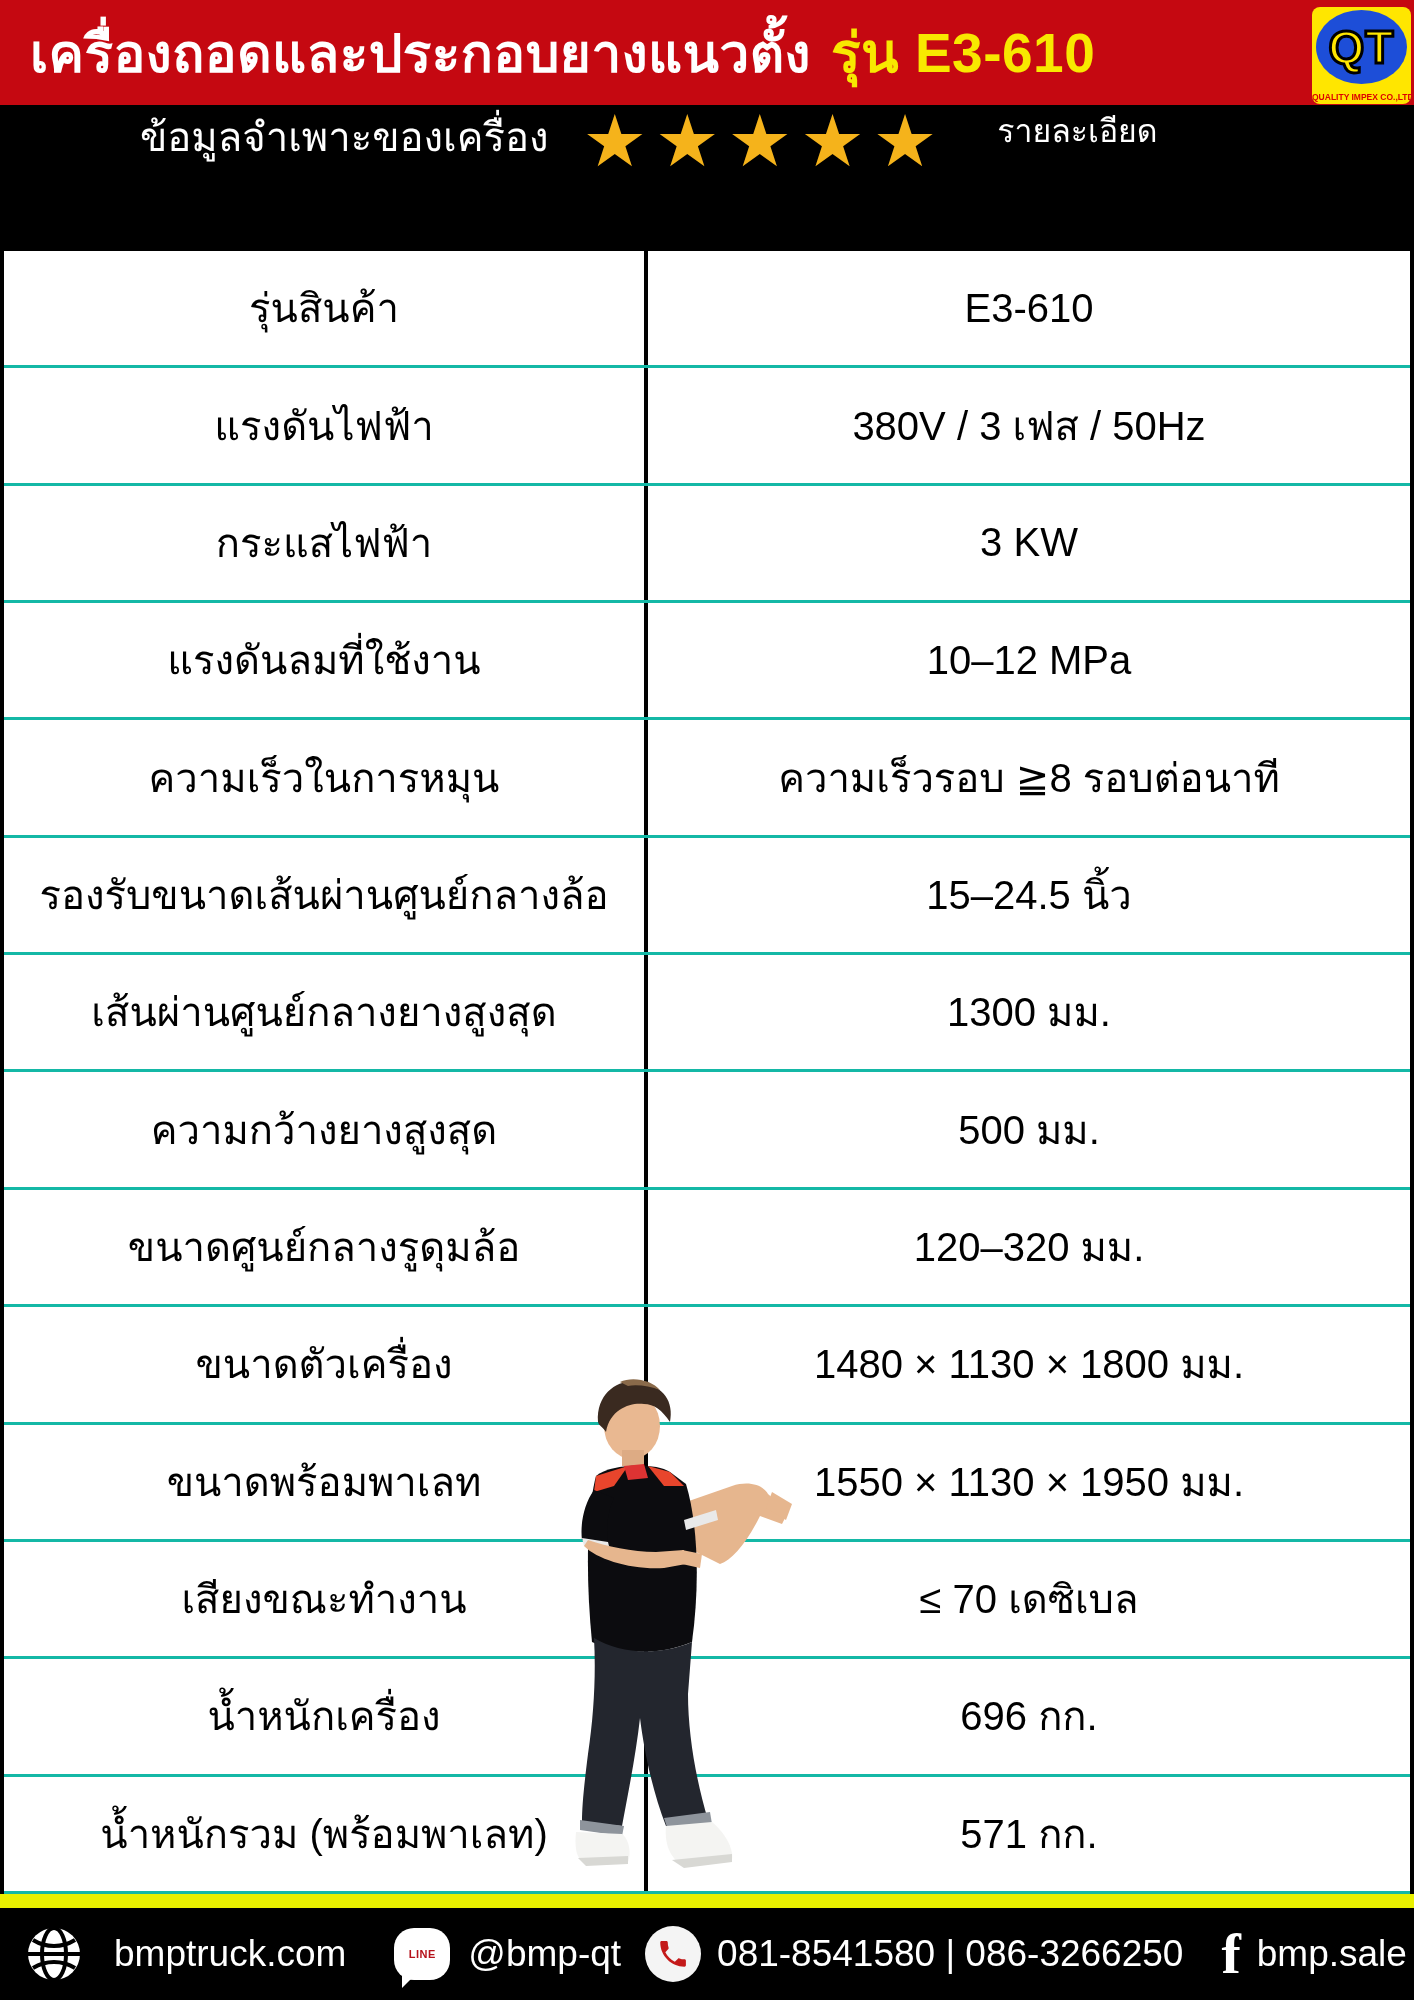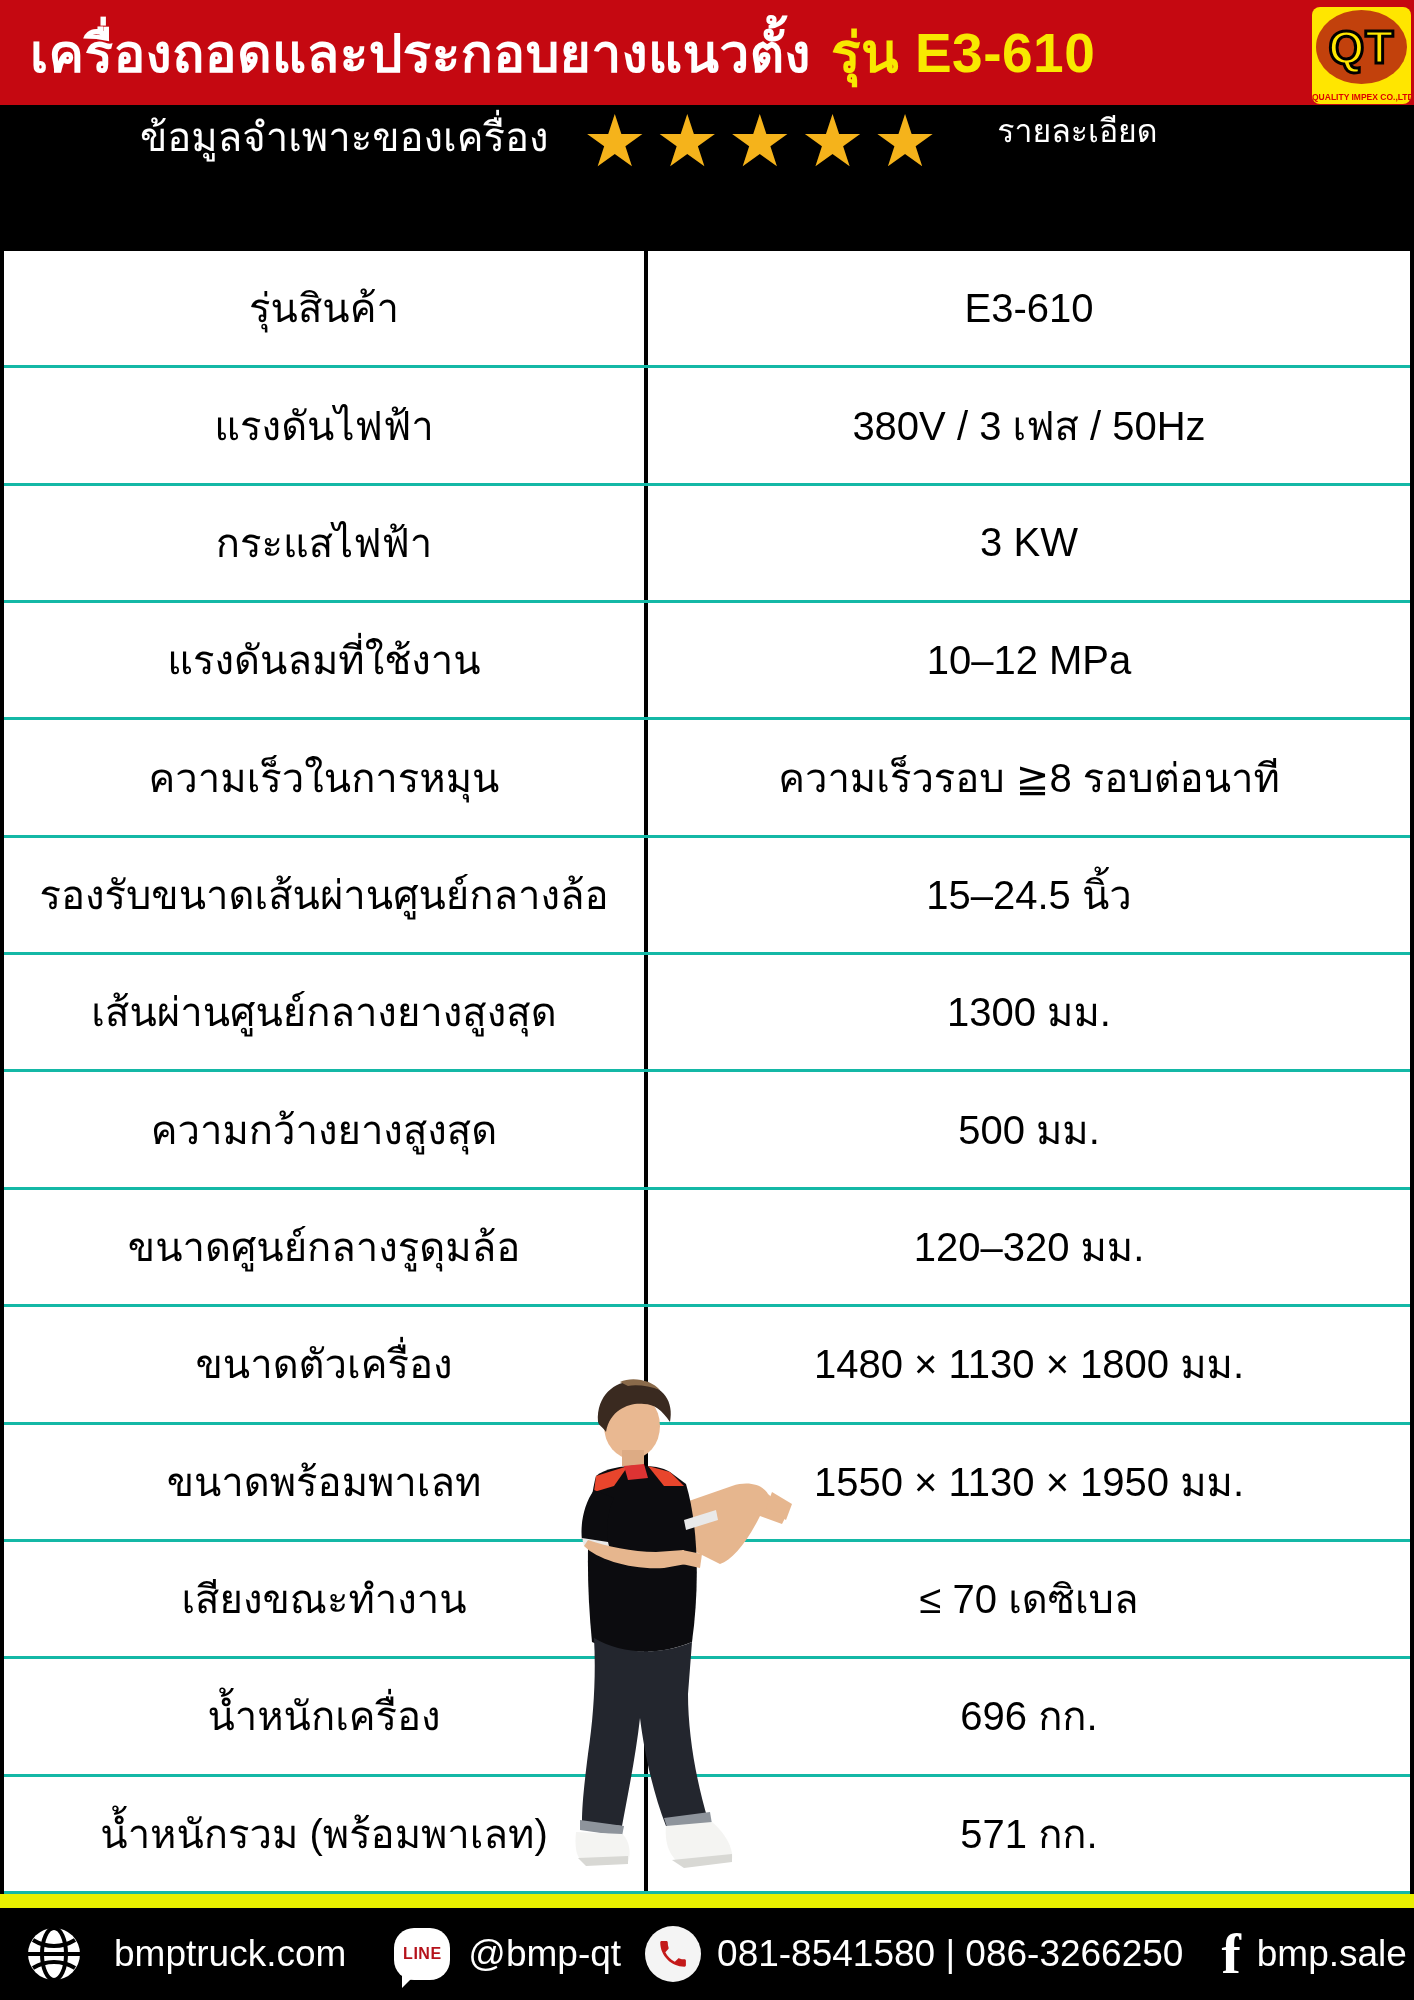--- a/index.html
+++ b/index.html
@@ -17,21 +17,21 @@
   .red-title { font-size:53px; font-weight:bold; color:#ffffff; letter-spacing:0.5px; white-space:nowrap; }
   .red-title-model { color:#f8e800; margin-left:20px; font-size:55px; font-weight:bold; white-space:nowrap; }
 
   
   .qt-logo {
     position:absolute; top:7px; right:3px; width:99px; height:97px;
     background:#ffe600; border-radius:8px; overflow:hidden;
   }
   .qt-ellipse {
     position:absolute; top:3px; left:4px; width:91px; height:74px;
-    background:#c2410c; border-radius:50%;
+    background:#1d4ed8; border-radius:50%;
     display:flex; align-items:center; justify-content:center;
   }
   .qt-text {
     font-size:46px; font-weight:bold; color:#ffe600;
     -webkit-text-stroke:3px #000; letter-spacing:1px;
   }
   .qt-caption {
     position:absolute; bottom:2px; left:0; width:100%;
     font-size:8.5px; font-weight:bold; color:#dd0000; text-align:center; white-space:nowrap;
   }
@@ -69,21 +69,21 @@
   .website { margin-left:32px; }
   .line-icon {
     margin-left:48px; flex:none; position:relative; width:56px; height:52px;
     background:#ffffff; border-radius:20px;
     display:flex; align-items:center; justify-content:center;
   }
   .line-icon:after {
     content:""; position:absolute; left:8px; bottom:-8px;
     border:7px solid transparent; border-top-color:#ffffff; border-left-color:#ffffff;
   }
-  .line-word { color:#b5121b; font-weight:bold; font-size:16px; letter-spacing:0.5px; }
+  .line-word { color:#b5121b; font-weight:bold; font-size:11px; letter-spacing:0.5px; }
   .line-id { margin-left:18px; }
   .phone-icon {
     margin-left:24px; flex:none; width:56px; height:56px; border-radius:50%;
     background:#f4f4f4; display:flex; align-items:center; justify-content:center;
   }
   .phones { margin-left:16px; }
   .fb-icon { margin-left:38px; color:#fff; font-weight:bold; font-size:58px; line-height:0.9; flex:none; font-family:"Liberation Serif", serif; }
   .fb-name { margin-left:16px; }
 </style>
 </head>

